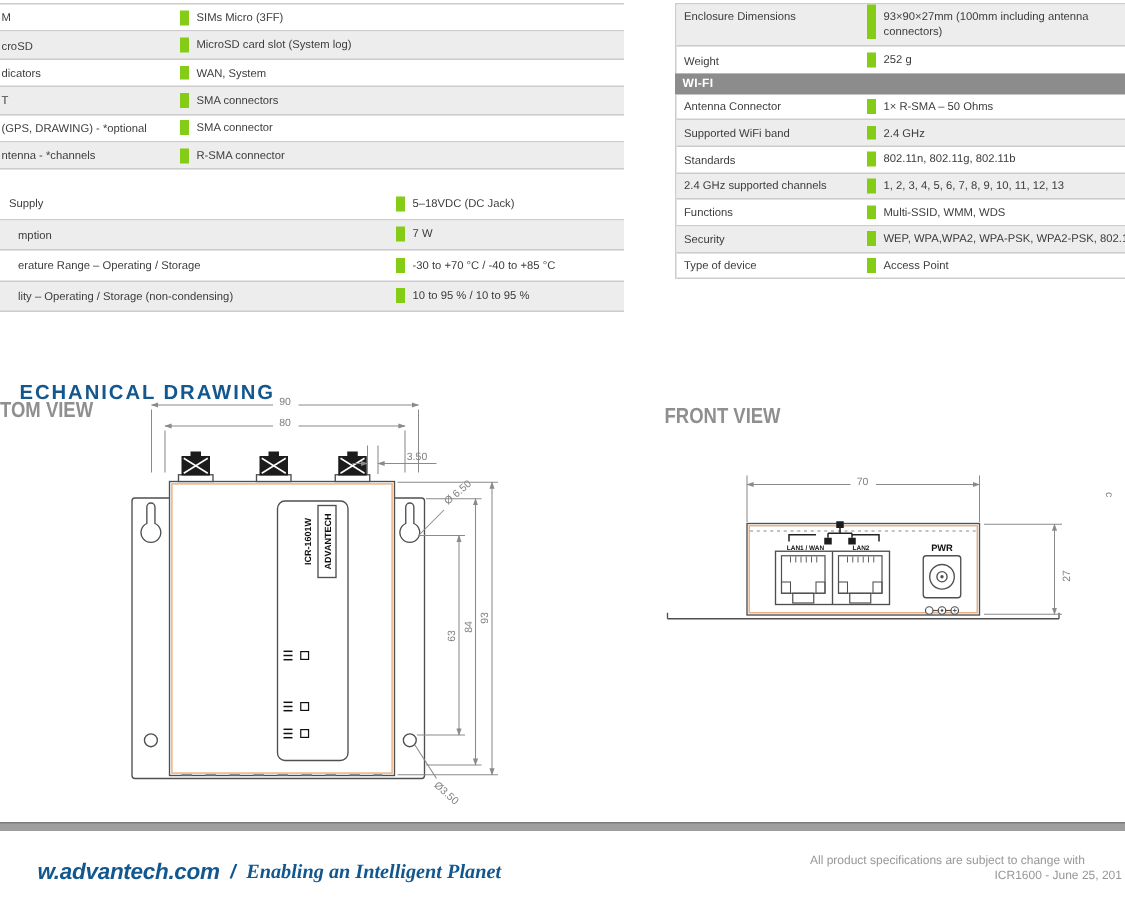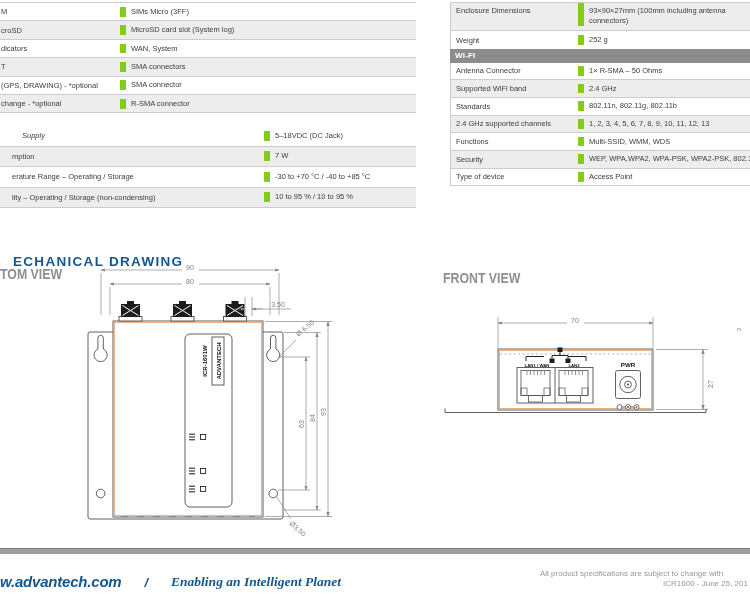--- a/index.html
+++ b/index.html
@@ -18,21 +18,21 @@
   .tbl-left-top .lbl{width:120px;padding-left:1px;}
 
   .secbar{position:absolute;background:#8c8c8c;color:#fff;font-weight:bold;font-size:8px;
           letter-spacing:.2px;display:flex;align-items:center;box-sizing:border-box;}
   .bar-power{left:0;top:112.5px;width:416px;height:13.5px;padding-left:1px;}
   .bar-wifi{left:450px;top:49px;width:352px;height:13.5px;padding-left:5px;}
 
   .tbl-power{left:0;top:126px;width:416px;border-top:none;}
   .tbl-power .trow{height:20.5px;}
   .tbl-power .lbl{width:264px;padding-left:12px;}
-  .tbl-power .trow:first-child .lbl{padding-left:22px;font-style:italic;}
+  .tbl-power .trow:first-child .lbl{padding-left:6px;}
 
   .tbl-right-top{left:450px;top:2px;width:352px;border-left:1px solid #ccc;}
   .tbl-right-top .lbl{width:127px;padding-left:5px;}
   .row-tall{height:28px;align-items:flex-start;}
   .row-tall .lbl,.row-tall .val{padding-top:3px;}
   .tbl-right-top .trow:nth-child(2){height:19px;}
 
   .tbl-wifi{left:450px;top:62.5px;width:352px;border-top:none;border-left:1px solid #ccc;}
   .tbl-wifi .trow{height:17.7px;}
   .tbl-wifi .lbl{width:127px;padding-left:5px;}
@@ -50,22 +50,22 @@
   .lnw{stroke:#4f4f4f;stroke-width:.9;fill:#fff;}
   .dim{stroke:#8a8a8a;stroke-width:.7;fill:none;}
   .dimtxt{fill:#808080;font-size:7px;font-family:"Liberation Sans",sans-serif;}
   .accent{stroke:#ecb183;stroke-width:1;fill:none;}
   .dark{fill:#1c1c1c;}
   .tinytxt{fill:#111;font-weight:bold;font-family:"Liberation Sans",sans-serif;}
 
   
   .footer-bar{position:absolute;left:0;top:548px;width:750px;height:6px;background:#9e9e9e;
               border-top:1px solid #7a7a7a;box-sizing:border-box;}
-  .footer-left{position:absolute;left:0;top:573px;display:flex;align-items:flex-end;gap:23px;
-               color:#13578f;white-space:nowrap;}
+  .footer-left{position:absolute;left:0;top:573px;display:flex;align-items:flex-start;gap:7px;
+               color:#13578f;white-space:nowrap;padding-left:25px;}
   .footer-url{font-size:15px;font-weight:bold;font-style:italic;letter-spacing:-.2px;}
   .footer-slash{font-size:13px;font-weight:bold;font-style:italic;}
   .footer-slogan{font-family:"Liberation Serif","DejaVu Serif",serif;font-style:italic;
                  font-weight:bold;font-size:13.5px;}
   .footer-note1{position:absolute;left:540px;top:569px;font-size:8px;color:#979797;white-space:nowrap;}
   .footer-note2{position:absolute;left:663px;top:579px;font-size:8px;color:#979797;white-space:nowrap;}
 </style>
 </head>
 <body>
 
@@ -86,21 +86,21 @@
     </div>
     <div class="trow alt">
       <div class="lbl">T</div>
       <div class="val">SMA connectors</div>
     </div>
     <div class="trow">
       <div class="lbl">(GPS, DRAWING) - *optional</div>
       <div class="val">SMA connector</div>
     </div>
     <div class="trow alt">
-      <div class="lbl">change - *optional</div>
+      <div class="lbl">ntenna - *channels</div>
       <div class="val">R-SMA connector</div>
     </div>
   </div>
 
   <div class="tbl tbl-power">
     <div class="trow">
       <div class="lbl">Supply</div>
       <div class="val">5–18VDC (DC Jack)</div>
     </div>
     <div class="trow alt">

